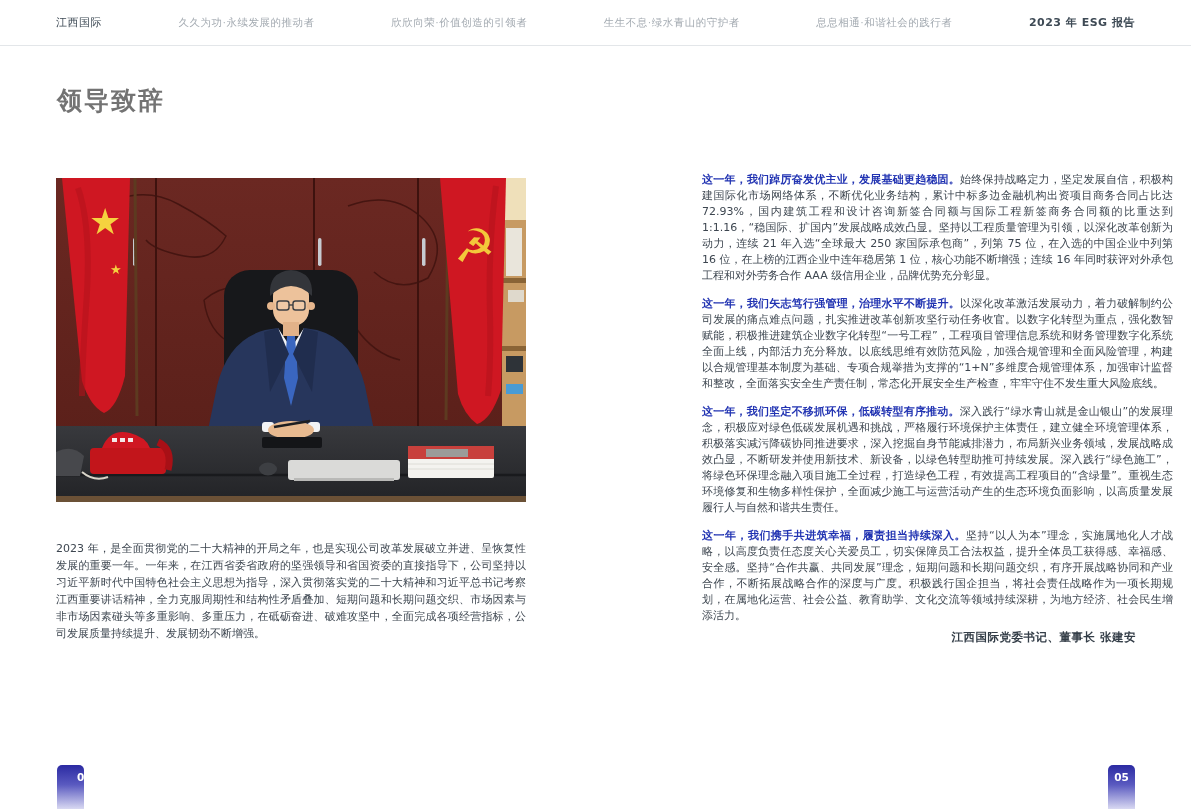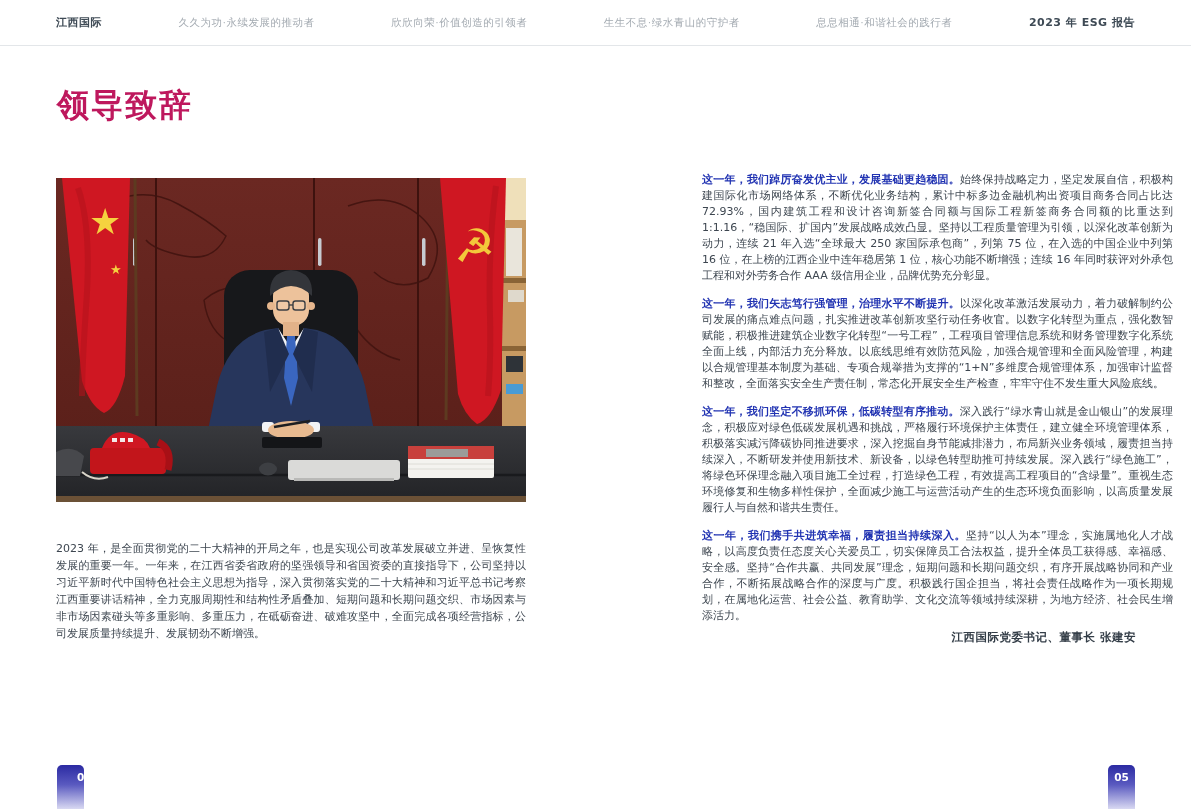--- a/index.html
+++ b/index.html
@@ -20,44 +20,44 @@
     top: 0; left: 0; right: 0;
     height: 46px;
     display: flex;
     align-items: center;
     justify-content: space-between;
     padding: 0 56px;
     border-bottom: 1px solid #e3e6e9;
   }
   .header .brand {
     font-size: 11px;
-    font-weight: bold;
+    font-weight: normal;
     color: #3e4a55;
     letter-spacing: .5px;
   }
   .header .nav-item {
     font-size: 10.5px;
     color: #a3aab1;
     letter-spacing: .5px;
     font-family: Liberation Serif, serif;
   }
   .header .report {
     font-size: 11px;
     font-weight: bold;
     color: #3e4a55;
     letter-spacing: .5px;
   }
 
   
   .page-title {
     position: absolute;
     top: 84px; left: 57px;
-    font-size: 32px;
-    font-weight: bold;
-    color: #be185d;
+    font-size: 25px;
+    font-weight: bold;
+    color: #737373;
     letter-spacing: 2px;
   }
   .photo {
     position: absolute;
     top: 178px; left: 56px;
     width: 470px; height: 324px;
     line-height: 0;
   }
   .photo svg { width: 100%; height: 100%; display: block; }
   .left-para {
@@ -242,21 +242,21 @@
         <line x1="352" y1="291" x2="438" y2="291" stroke="#dddcd6" stroke-width="1"></line>
       </g>
     </svg>
   </div>
 
   <p class="left-para">2023 年，是全面贯彻党的二十大精神的开局之年，也是实现公司改革发展破立并进、呈恢复性发展的重要一年。一年来，在江西省委省政府的坚强领导和省国资委的直接指导下，公司坚持以习近平新时代中国特色社会主义思想为指导，深入贯彻落实党的二十大精神和习近平总书记考察江西重要讲话精神，全力克服周期性和结构性矛盾叠加、短期问题和长期问题交织、市场因素与非市场因素碰头等多重影响、多重压力，在砥砺奋进、破难攻坚中，全面完成各项经营指标，公司发展质量持续提升、发展韧劲不断增强。</p>
 
   <div class="right-col">
     <p><span class="lead">这一年，我们踔厉奋发优主业，发展基础更趋稳固。</span><span>始终保持战略定力，坚定发展自信，积极构建国际化市场网络体系，不断优化业务结构，累计中标多边金融机构出资项目商务合同占比达 72.93%，国内建筑工程和设计咨询新签合同额与国际工程新签商务合同额的比重达到 1:1.16，“稳国际、扩国内”发展战略成效凸显。坚持以工程质量管理为引领，以深化改革创新为动力，连续 21 年入选“全球最大 250 家国际承包商”，列第 75 位，在入选的中国企业中列第 16 位，在上榜的江西企业中连年稳居第 1 位，核心功能不断增强；连续 16 年同时获评对外承包工程和对外劳务合作 AAA 级信用企业，品牌优势充分彰显。</span></p>
     <p><span class="lead">这一年，我们矢志笃行强管理，治理水平不断提升。</span><span>以深化改革激活发展动力，着力破解制约公司发展的痛点难点问题，扎实推进改革创新攻坚行动任务收官。以数字化转型为重点，强化数智赋能，积极推进建筑企业数字化转型“一号工程”，工程项目管理信息系统和财务管理数字化系统全面上线，内部活力充分释放。以底线思维有效防范风险，加强合规管理和全面风险管理，构建以合规管理基本制度为基础、专项合规举措为支撑的“1+N”多维度合规管理体系，加强审计监督和整改，全面落实安全生产责任制，常态化开展安全生产检查，牢牢守住不发生重大风险底线。</span></p>
-    <p><span class="lead">这一年，我们坚定不移抓环保，低碳转型有序推动。</span><span>深入践行“绿水青山就是金山银山”的发展理念，积极应对绿色低碳发展机遇和挑战，严格履行环境保护主体责任，建立健全环境管理体系，积极落实减污降碳协同推进要求，深入挖掘自身节能减排潜力，布局新兴业务领域，履责担当持续深入，不断研发并使用新技术、新设备，以绿色转型助推可持续发展。深入践行“绿色施工”，将绿色环保理念融入项目施工全过程，打造绿色工程，有效提高工程项目的“含绿量”。重视生态环境修复和生物多样性保护，全面减少施工与运营活动产生的生态环境负面影响，以高质量发展履行人与自然和谐共生责任。</span></p>
+    <p><span class="lead">这一年，我们坚定不移抓环保，低碳转型有序推动。</span><span>深入践行“绿水青山就是金山银山”的发展理念，积极应对绿色低碳发展机遇和挑战，严格履行环境保护主体责任，建立健全环境管理体系，积极落实减污降碳协同推进要求，深入挖掘自身节能减排潜力，布局新兴业务领域，发展战略成效凸显，不断研发并使用新技术、新设备，以绿色转型助推可持续发展。深入践行“绿色施工”，将绿色环保理念融入项目施工全过程，打造绿色工程，有效提高工程项目的“含绿量”。重视生态环境修复和生物多样性保护，全面减少施工与运营活动产生的生态环境负面影响，以高质量发展履行人与自然和谐共生责任。</span></p>
     <p><span class="lead">这一年，我们携手共进筑幸福，履责担当持续深入。</span><span>坚持“以人为本”理念，实施属地化人才战略，以高度负责任态度关心关爱员工，切实保障员工合法权益，提升全体员工获得感、幸福感、安全感。坚持“合作共赢、共同发展”理念，短期问题和长期问题交织，有序开展战略协同和产业合作，不断拓展战略合作的深度与广度。积极践行国企担当，将社会责任战略作为一项长期规划，在属地化运营、社会公益、教育助学、文化交流等领域持续深耕，为地方经济、社会民生增添活力。</span></p>
   </div>
 
   <div class="signature">江西国际党委书记、董事长 张建安</div>
 
   <div class="page-tab left">04</div>
   <div class="page-tab right">05</div>
 
 </div>
 

